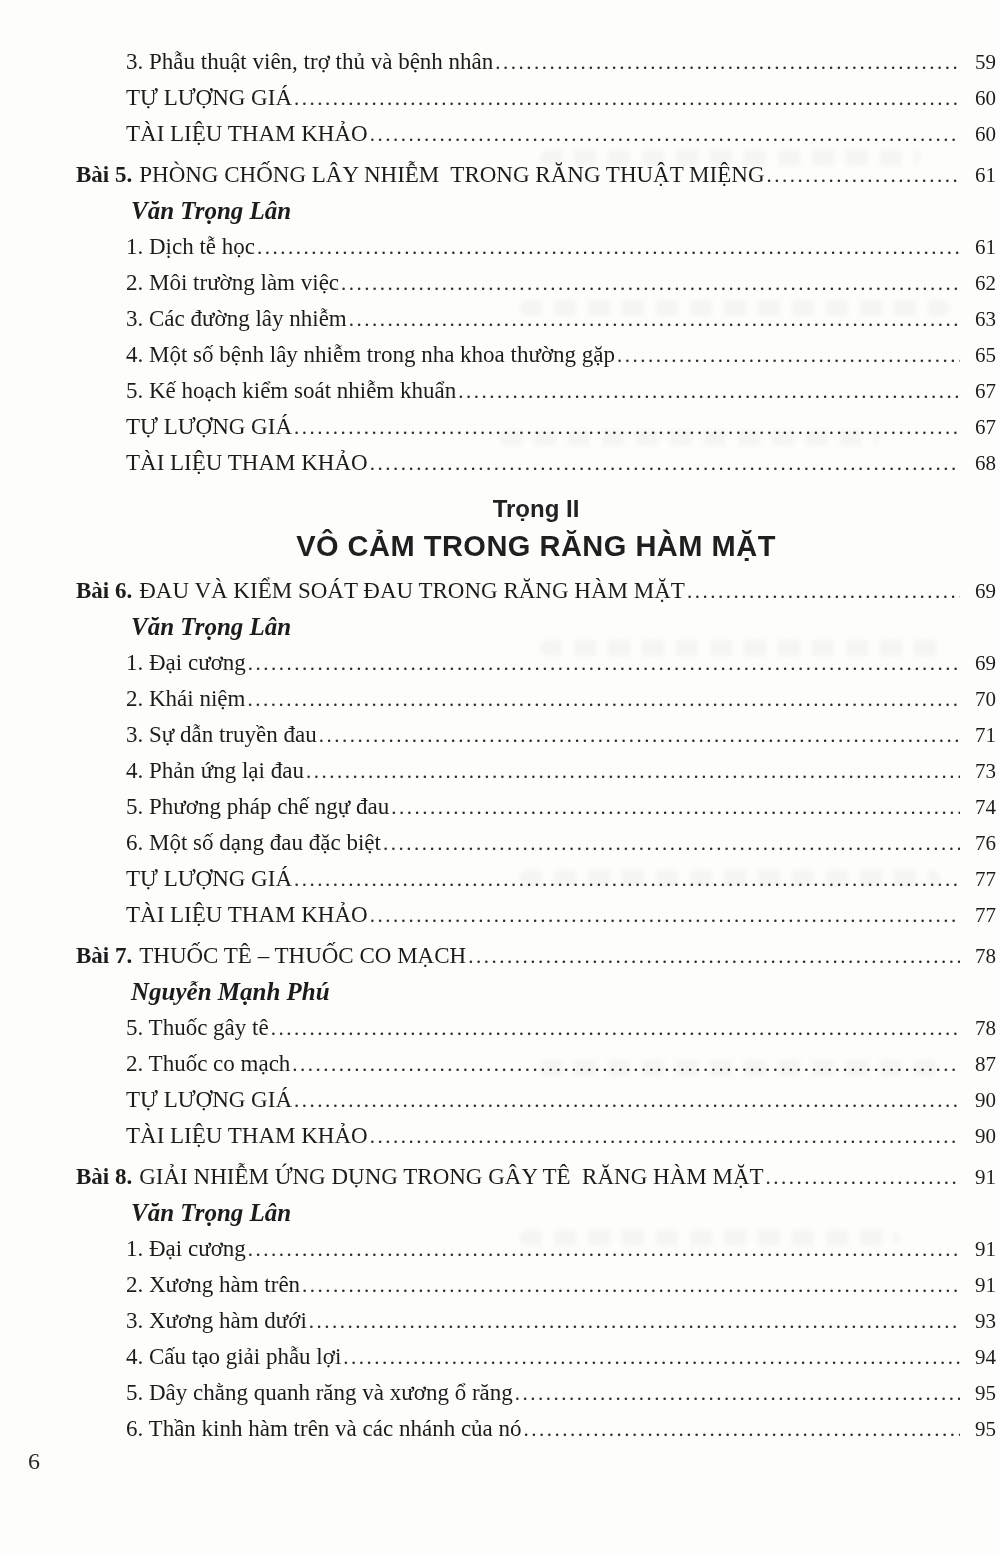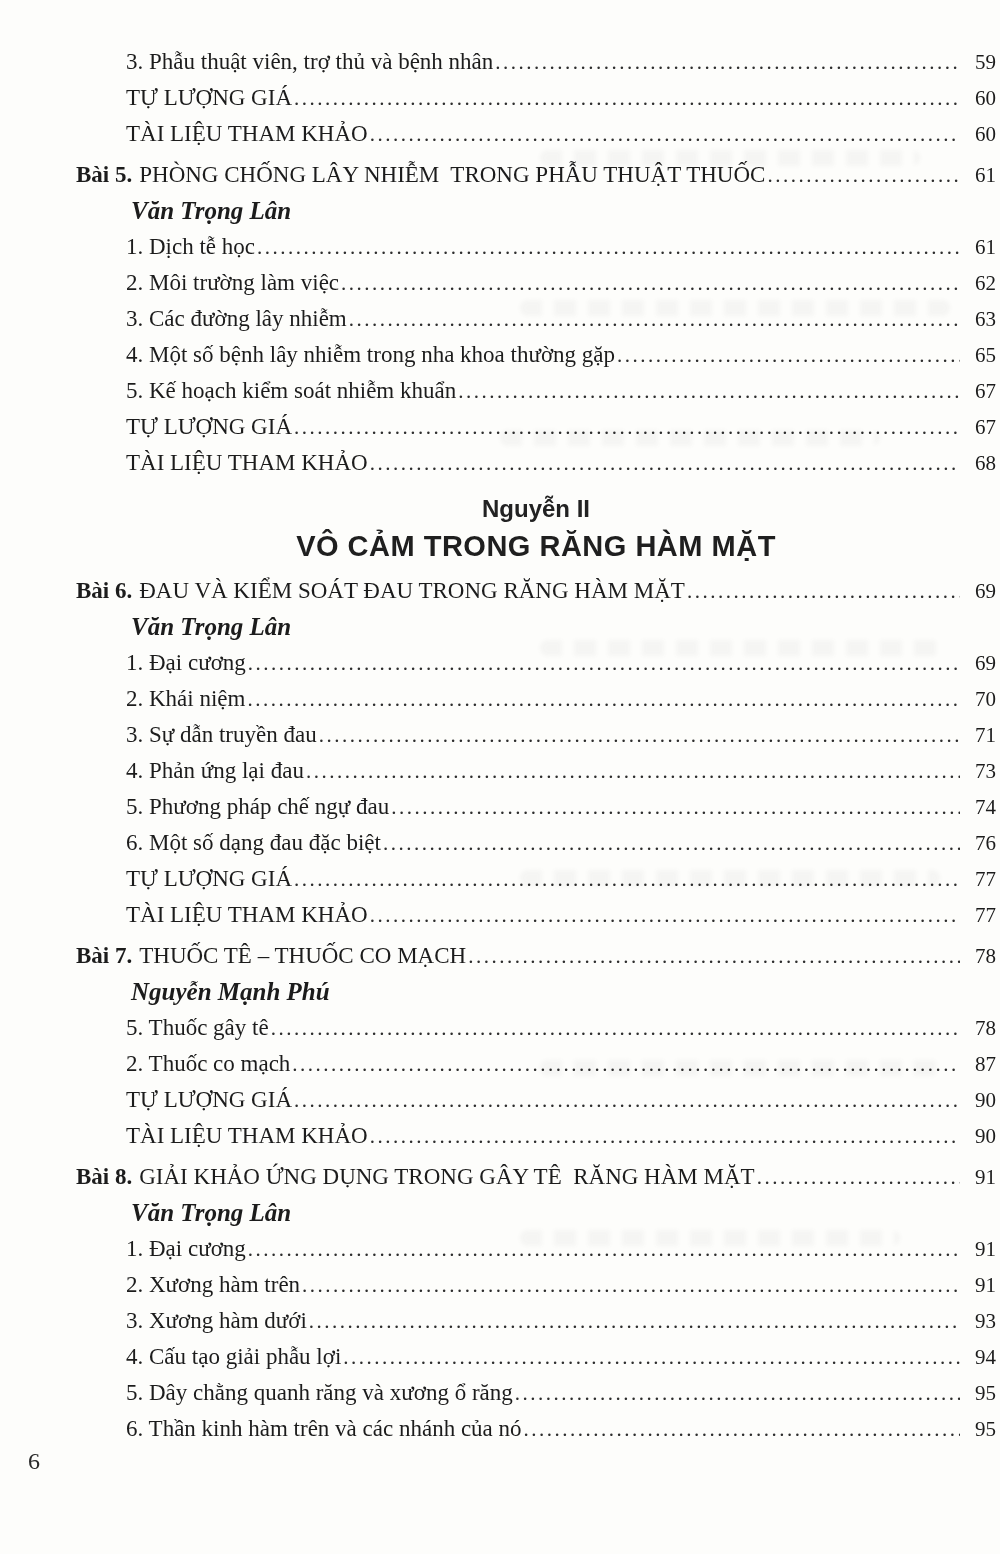--- a/index.html
+++ b/index.html
@@ -143,21 +143,21 @@
   </div>
 
   <div class="row item">
     <span class="item-label">TÀI LIỆU THAM KHẢO</span>
     <span class="dots"></span>
     <span class="pagenum">60</span>
   </div>
 
   <div class="row bai">
     <span class="bai-num">Bài 5.</span>
-    <span class="bai-title">PHÒNG CHỐNG LÂY NHIỄM  TRONG PHẪU THUẬT THUỐC</span>
+    <span class="bai-title">PHÒNG CHỐNG LÂY NHIỄM  TRONG RĂNG THUẬT MIỆNG</span>
     <span class="dots"></span>
     <span class="pagenum">61</span>
   </div>
 
   <div class="row author">
     <span class="author-name">Văn Trọng Lân</span>
   </div>
 
   <div class="row item">
     <span class="item-label">1. Dịch tễ học</span>
@@ -195,21 +195,21 @@
     <span class="pagenum">67</span>
   </div>
 
   <div class="row item">
     <span class="item-label">TÀI LIỆU THAM KHẢO</span>
     <span class="dots"></span>
     <span class="pagenum">68</span>
   </div>
 
   <div class="chapter">
-    <div class="chapter-kicker">Nguyễn II</div>
+    <div class="chapter-kicker">Trọng II</div>
     <div class="chapter-title">VÔ CẢM TRONG RĂNG HÀM MẶT</div>
   </div>
 
   <div class="row bai">
     <span class="bai-num">Bài 6.</span>
     <span class="bai-title">ĐAU VÀ KIỂM SOÁT ĐAU TRONG RĂNG HÀM MẶT</span>
     <span class="dots"></span>
     <span class="pagenum">69</span>
   </div>
 
@@ -295,21 +295,21 @@
   </div>
 
   <div class="row item">
     <span class="item-label">TÀI LIỆU THAM KHẢO</span>
     <span class="dots"></span>
     <span class="pagenum">90</span>
   </div>
 
   <div class="row bai">
     <span class="bai-num">Bài 8.</span>
-    <span class="bai-title">GIẢI KHẢO ỨNG DỤNG TRONG GÂY TÊ  RĂNG HÀM MẶT</span>
+    <span class="bai-title">GIẢI NHIỄM ỨNG DỤNG TRONG GÂY TÊ  RĂNG HÀM MẶT</span>
     <span class="dots"></span>
     <span class="pagenum">91</span>
   </div>
 
   <div class="row author">
     <span class="author-name">Văn Trọng Lân</span>
   </div>
 
   <div class="row item">
     <span class="item-label">1. Đại cương</span>

